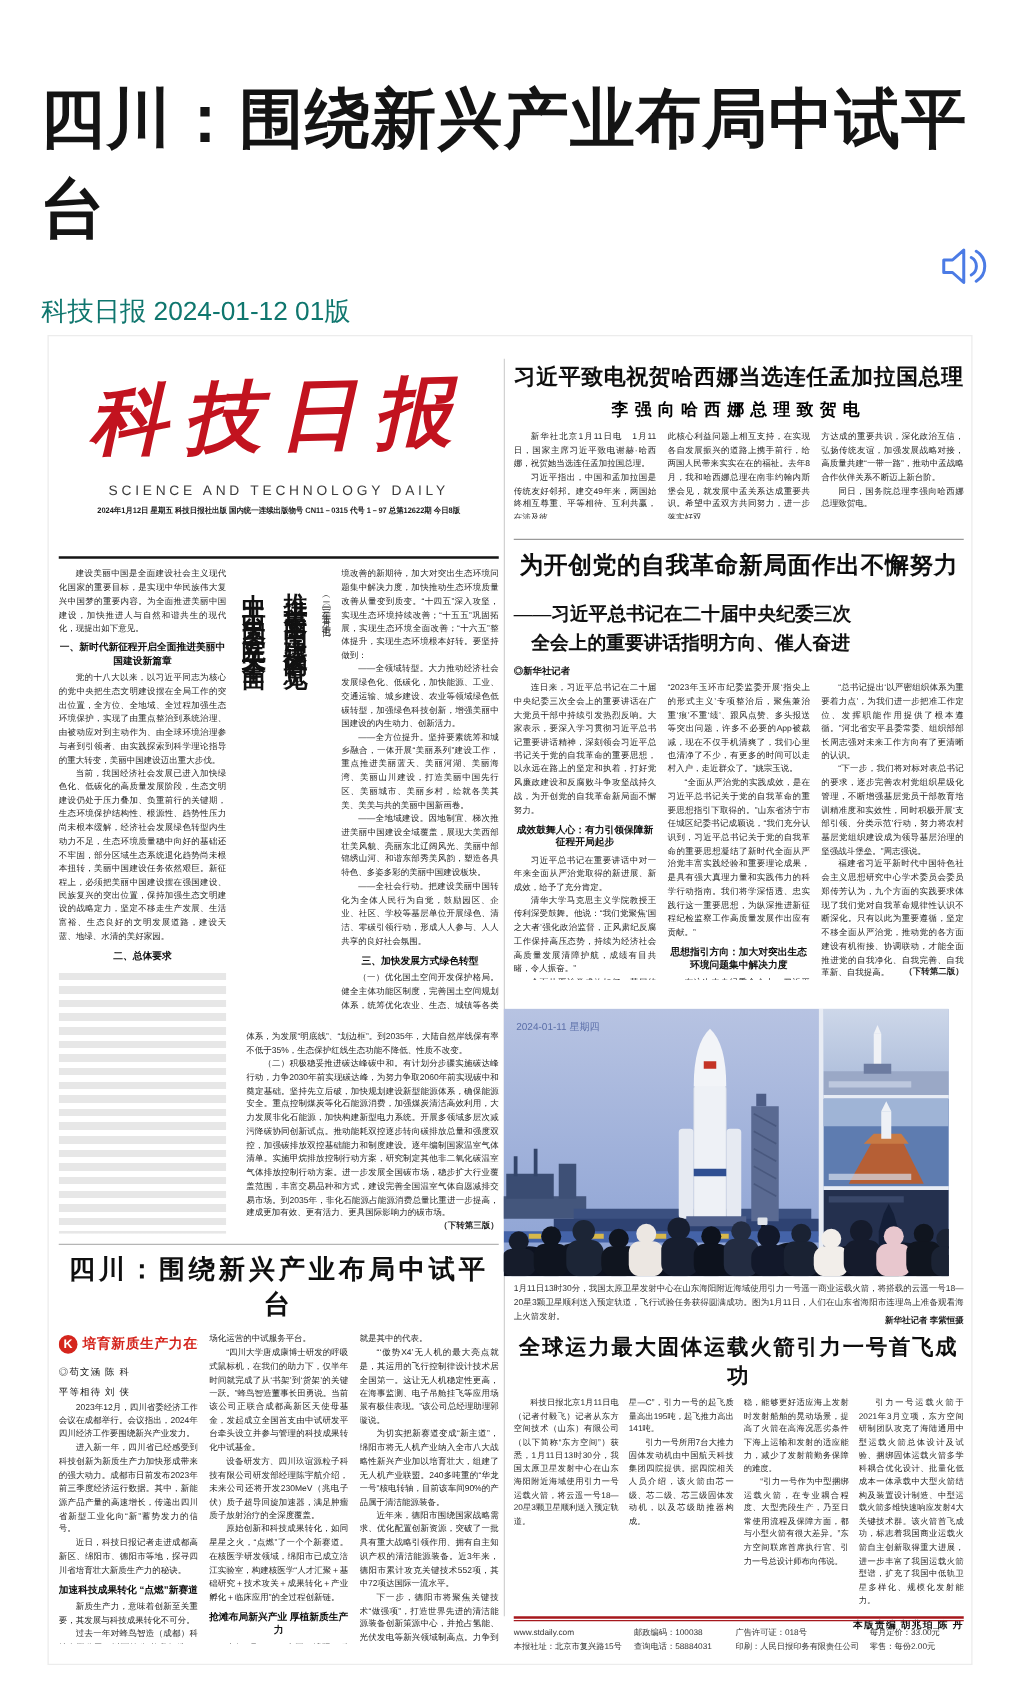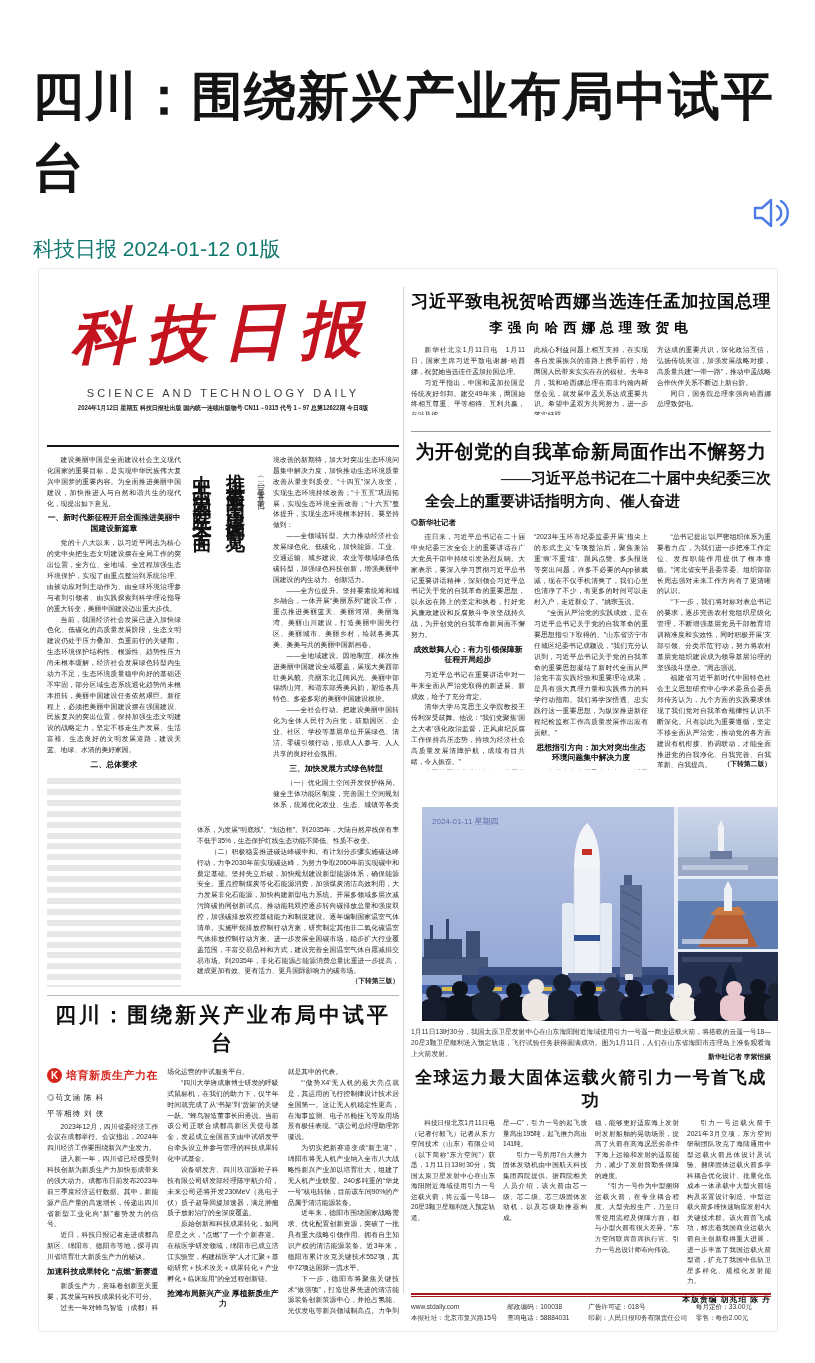--- a/index.html
+++ b/index.html
@@ -52,26 +52,26 @@
   
   #art1{left:372px;top:20px;width:360px;height:143px;border-bottom:1px solid #9a9a9a;box-sizing:border-box;}
   .head-xl{text-align:center;font-weight:800;color:#0e0e0e;}
   #art1 .head-xl{font-size:17.5px;letter-spacing:.5px;}
   #art1-sub{text-align:center;font-family:"Liberation Serif",serif;font-weight:700;font-size:13.5px;
     letter-spacing:5px;margin-top:6px;color:#000000;}
   #art1 .cols{margin-top:8px;height:70px;}
   #art2{left:372px;top:170px;width:360px;height:366px;}
   #art2 .head-xl{font-size:19px;letter-spacing:.5px;}
   .sub2{font-family:"Liberation Serif",serif;font-weight:700;font-size:15px;color:#111;line-height:1.5;}
-  #art2-sub1{text-align:right;margin-top:2px;}
+  #art2-sub1{text-align:left;margin-top:16px;}
   #art2-sub2{padding-left:14px;}
   #art2-byline{font-size:7.5px;font-weight:bold;margin:6px 0 4px;color:#111;}
   #art2 .cols{height:238px;}
   
-  #photo{left:383px;top:538px;width:356px;height:214px;}
+  #photo{left:364px;top:538px;width:356px;height:214px;}
   
   #caption{left:372px;top:757px;width:360px;height:37px;font-size:6.8px;line-height:1.65;
     text-align:justify;color:#333;overflow:hidden;position:absolute;}
   #cap-credit{position:absolute;right:0;bottom:1px;background:#fff;padding-left:6px;font-weight:bold;color:#222;}
   
   #art3{left:372px;top:797px;width:360px;height:223px;}
   #art3 .head-xl{font-size:17px;letter-spacing:1.5px;}
   #art3 .cols{margin-top:6px;height:172px;gap:8px;}
   #art3 .col{font-size:6.6px;}
   #art3-editor{text-align:right;font-size:7.8px;font-weight:700;color:#111;margin-top:4px;letter-spacing:1px;}

